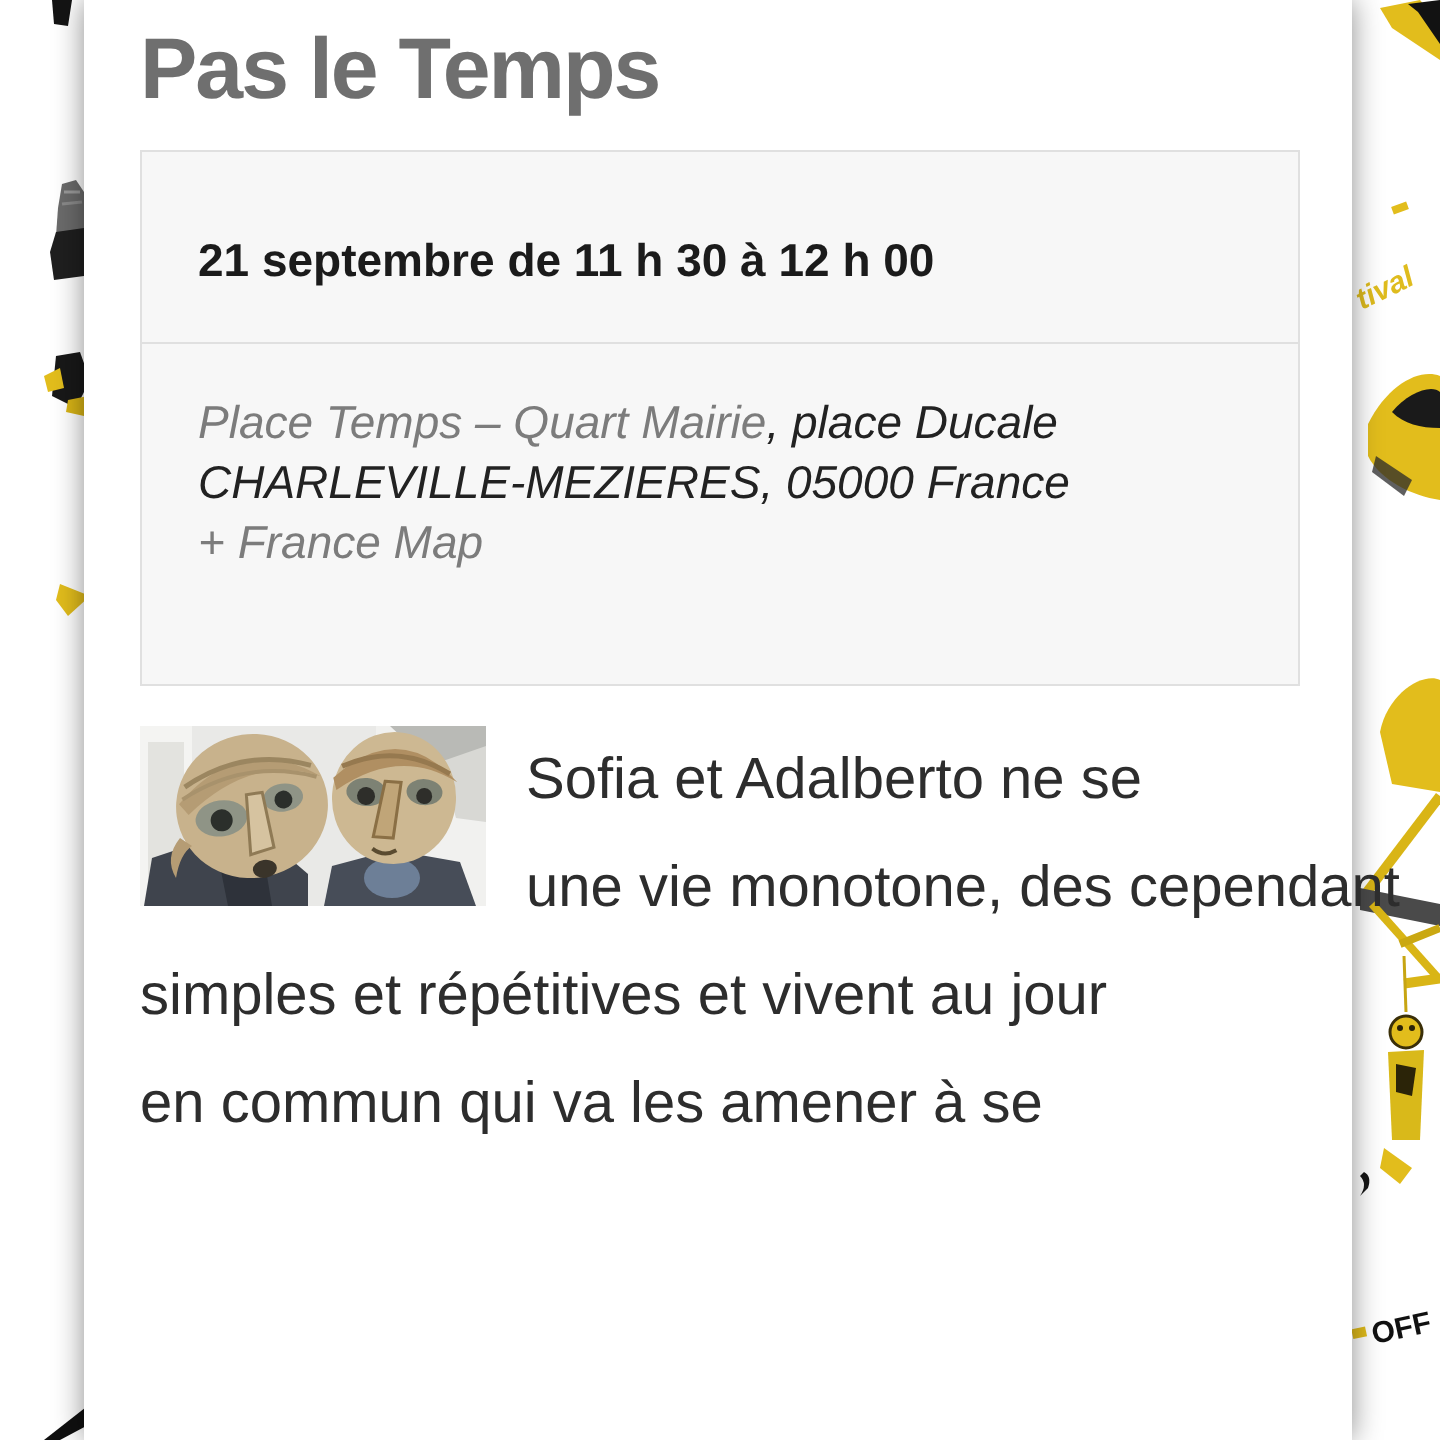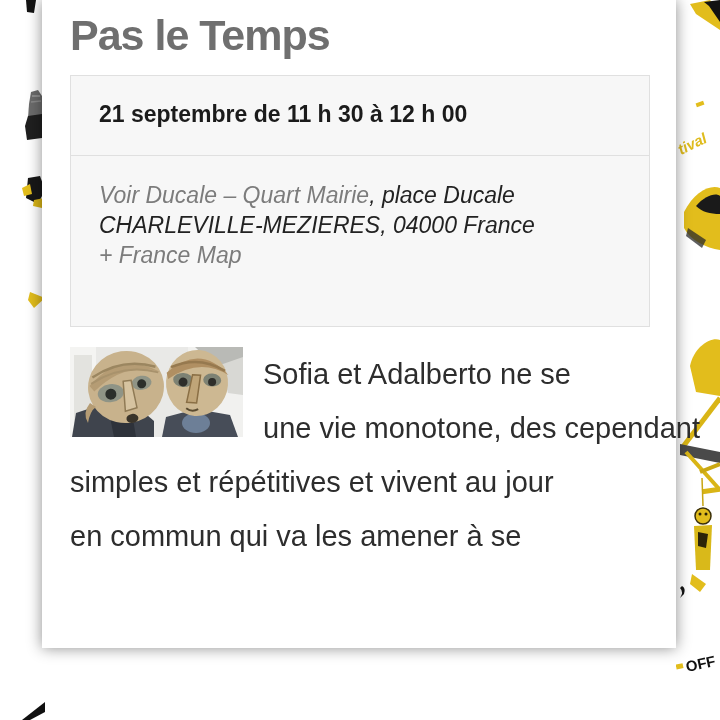--- a/index.html
+++ b/index.html
@@ -6,38 +6,38 @@
   html, body { width: 720px; height: 720px; overflow: hidden; background: #ffffff; }
   body { font-family: "Liberation Sans", sans-serif; position: relative; }
 
   
   .poster-strip { position: absolute; top: 0; height: 720px; z-index: 0; }
   .poster-strip.left  { left: 0;  width: 46px; }
   .poster-strip.right { left: 676px; width: 44px; }
 
   
   .panel {
-    position: absolute; left: 42px; top: 0; width: 634px; height: 648px;
+    position: absolute; left: 42px; top: 0; width: 634px; height: 720px;
     background: #ffffff; z-index: 1;
     box-shadow: 0 0 14px rgba(0,0,0,0.45);
     padding: 10px 26px 0 28px;
   }
 
   h1.page-title {
     font-size: 43px; line-height: 50px; font-weight: 700;
     color: #6f6f6f; letter-spacing: -1px; margin: 0 0 15px 0;
   }
 
   .event-box {
     width: 580px; background: #f7f7f7; border: 1px solid #e0e0e0;
     font-size: 23px; line-height: 30px; color: #3f3f3f;
   }
   .box-row.schedule { padding: 23px 28px 20px 28px; border-bottom: 1px solid #e0e0e0; }
   .box-row.venue    { padding: 24px 28px 56px 28px; font-style: italic; }
-  .event-datetime { font-weight: 700; color: #1b1b1b; margin-bottom: 6px; }
+  .event-datetime { font-weight: 700; color: #1b1b1b; margin-bottom: 6px; margin-top: 16px; }
   .recurring { max-width: 505px; }
   .recurring .label { color: #3f3f3f; }
   a { text-decoration: none; cursor: pointer; }
   a.muted { color: #6e6e6e; }
   .venue-line { color: #222222; }
   a.venue-link, a.map-link { color: #7c7c7c; }
 
   .article { margin-top: 20px; width: 580px; color: #2d2d2d; }
   .article .thumb {
     float: left; width: 173px; height: 90px; margin: 0 20px 12px 0; display: block;
@@ -102,21 +102,21 @@
 
 <main class="panel">
 
   <h1 class="page-title">Pas le Temps</h1>
 
   <section class="event-box">
     <div class="box-row schedule">
       <p class="event-datetime">21 septembre de 11 h 30 à 12 h 00</p>
     </div>
     <div class="box-row venue">
-      <p class="venue-line"><a class="venue-link">Voir Ducale – Quart Mairie</a><span>, place Ducale CHARLEVILLE-MEZIERES, 04000 France</span></p>
+      <p class="venue-line"><a class="venue-link">Place Temps – Quart Mairie</a><span>, place Ducale CHARLEVILLE-MEZIERES, 05000 France</span></p>
       <p><a class="map-link">+ France Map</a></p>
     </div>
   </section>
 
   <article class="article">
 
     <svg class="thumb" width="173" height="90" viewBox="0 0 173 90" xmlns="http://www.w3.org/2000/svg">
       <rect width="173" height="90" fill="#e9e9e7"></rect>
       <rect x="0" y="0" width="26" height="90" fill="#f4f4f2"></rect>
       <rect x="118" y="0" width="55" height="90" fill="#f1f1ef"></rect>

